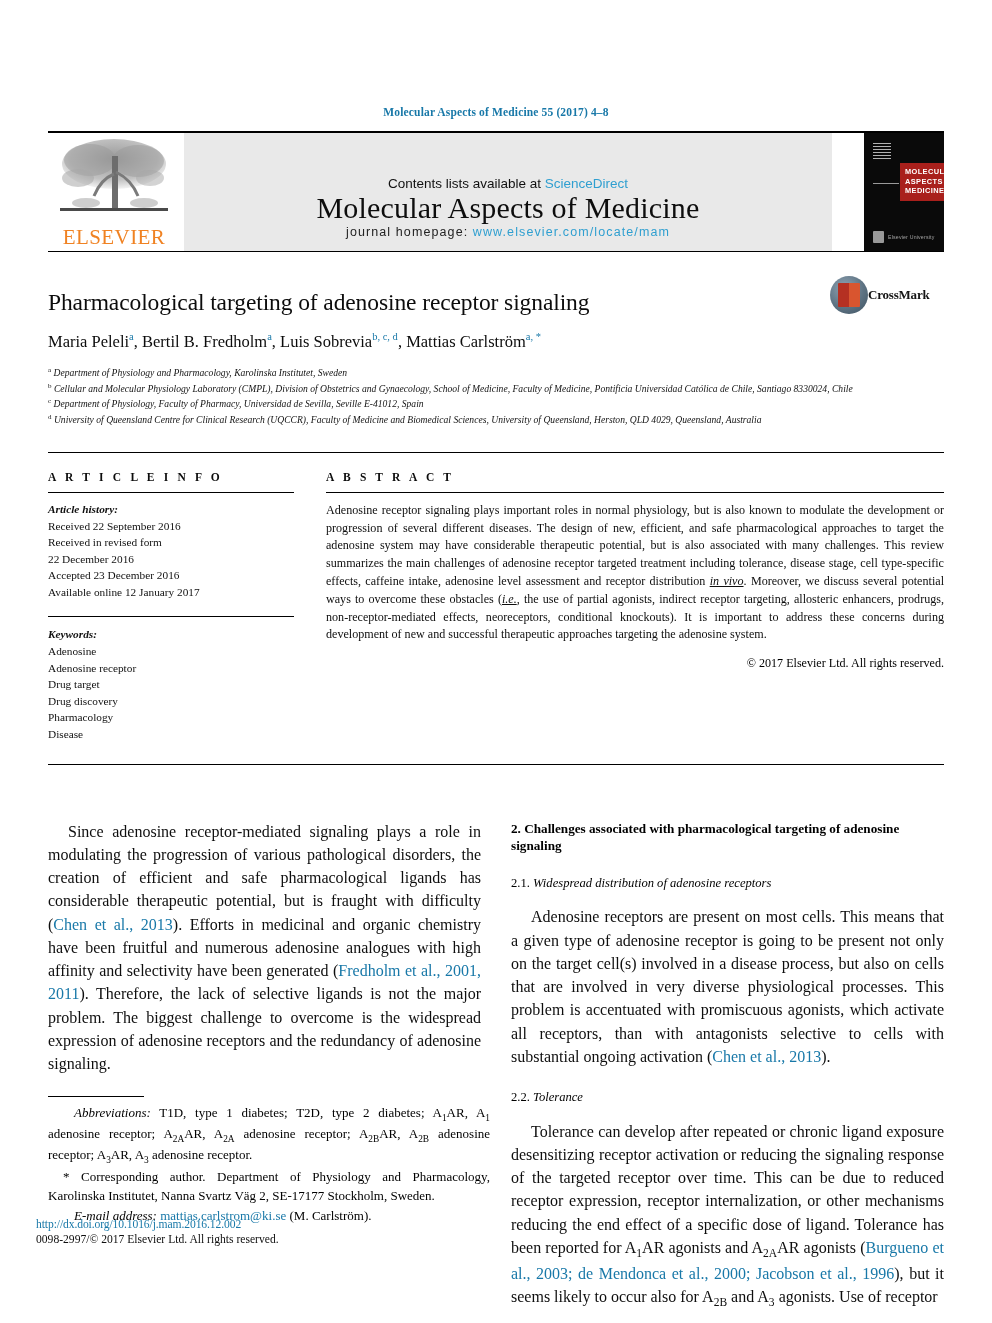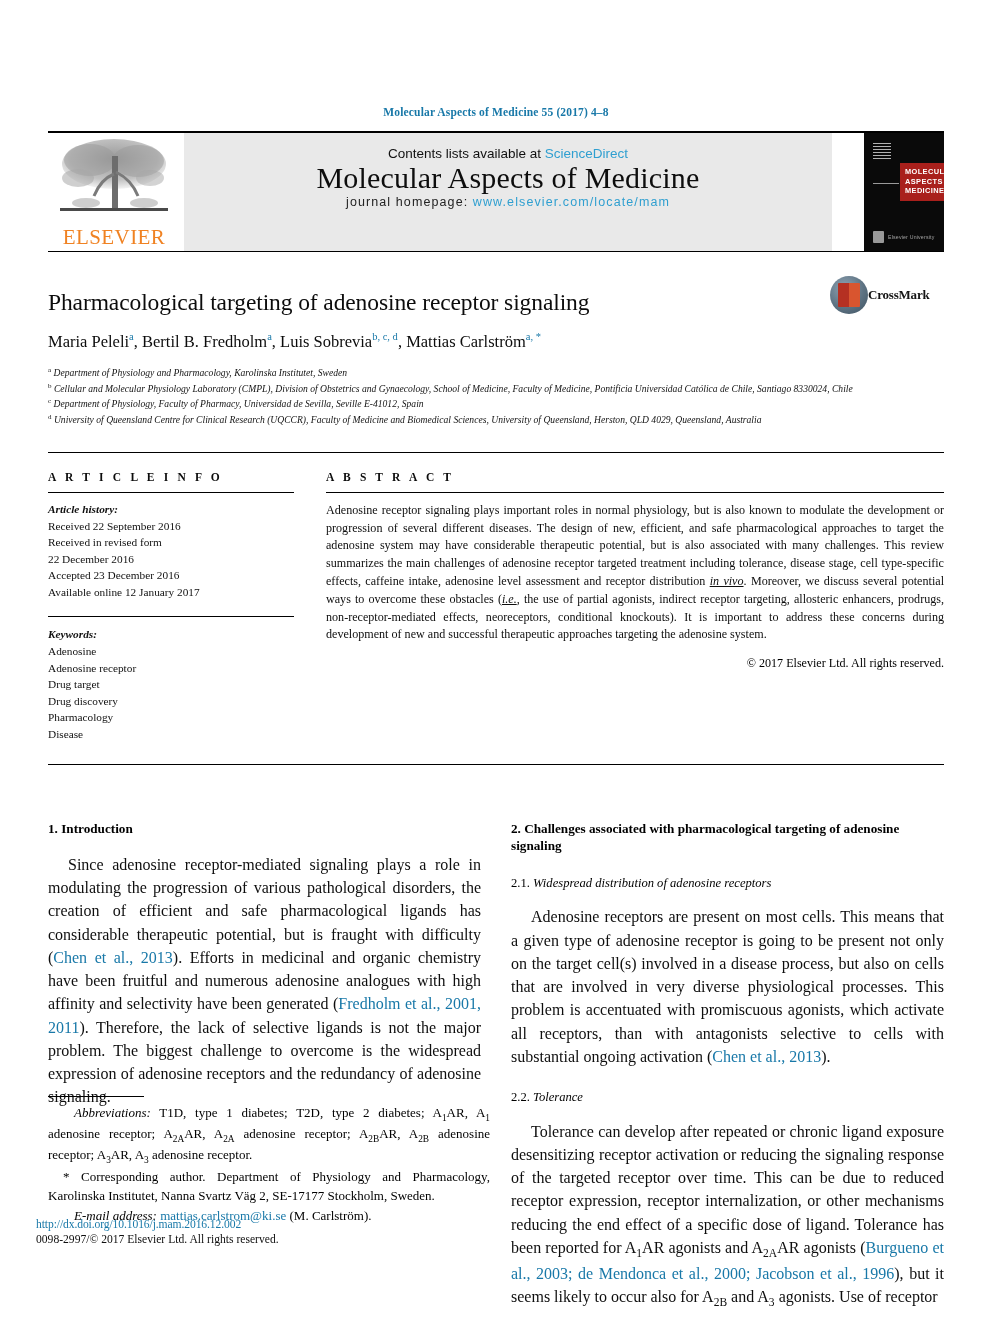--- a/index.html
+++ b/index.html
@@ -66,21 +66,21 @@
     letter-spacing: .4px;
     font-family: "Liberation Serif", serif;
     line-height: 1;
     padding-bottom: 1px;
   }
   .center-block {
     flex: 1 1 auto;
     background: #e9e9e9;
     display: flex;
     flex-direction: column;
-    justify-content: flex-start;
+    justify-content: flex-end;
     align-items: center;
     padding: 13px 0 12px 0;
     margin-left: 4px;
     margin-right: 8px;
   }
   .contents-line {
     font-size: 13.5px;
     font-family: "Liberation Sans", sans-serif;
     color: #111;
   }
@@ -490,21 +490,20 @@
       <div class="abstract-text"><span>Adenosine receptor signaling plays important roles in normal physiology, but is also known to modulate the development or progression of several different diseases. The design of new, efficient, and safe pharmacological approaches to target the adenosine system may have considerable therapeutic potential, but is also associated with many challenges. This review summarizes the main challenges of adenosine receptor targeted treatment including tolerance, disease stage, cell type-specific effects, caffeine intake, adenosine level assessment and receptor distribution </span><span class="ital">in vivo</span><span>. Moreover, we discuss several potential ways to overcome these obstacles (</span><span class="ital">i.e.</span><span>, the use of partial agonists, indirect receptor targeting, allosteric enhancers, prodrugs, non-receptor-mediated effects, neoreceptors, conditional knockouts). It is important to address these concerns during development of new and successful therapeutic approaches targeting the adenosine system.</span></div>
       <div class="copyright-line">© 2017 Elsevier Ltd. All rights reserved.</div>
     </div>
   </div>
 
   <div class="rule-thin-bottom"></div>
 
   <div class="body-cols">
 
     <div class="bcol">
-      <h2 class="head">1. Introduction</h2>
       <p class="para"><span>Since adenosine receptor-mediated signaling plays a role in modulating the progression of various pathological disorders, the creation of efficient and safe pharmacological ligands has considerable therapeutic potential, but is fraught with difficulty (</span><span class="ref">Chen et al., 2013</span><span>). Efforts in medicinal and organic chemistry have been fruitful and numerous adenosine analogues with high affinity and selectivity have been generated (</span><span class="ref">Fredholm et al., 2001, 2011</span><span>). Therefore, the lack of selective ligands is not the major problem. The biggest challenge to overcome is the widespread expression of adenosine receptors and the redundancy of adenosine signaling.</span></p>
     </div>
 
     <div class="bcol">
       <h2 class="head">2. Challenges associated with pharmacological targeting of adenosine signaling</h2>
 
       <h3 class="subhead"><span class="num">2.1.</span> <span>Widespread distribution of adenosine receptors</span></h3>
       <p class="para"><span>Adenosine receptors are present on most cells. This means that a given type of adenosine receptor is going to be present not only on the target cell(s) involved in a disease process, but also on cells that are involved in very diverse physiological processes. This problem is accentuated with promiscuous agonists, which activate all receptors, than with antagonists selective to cells with substantial ongoing activation (</span><span class="ref">Chen et al., 2013</span><span>).</span></p>
 
       <h3 class="subhead"><span class="num">2.2.</span> <span>Tolerance</span></h3>

